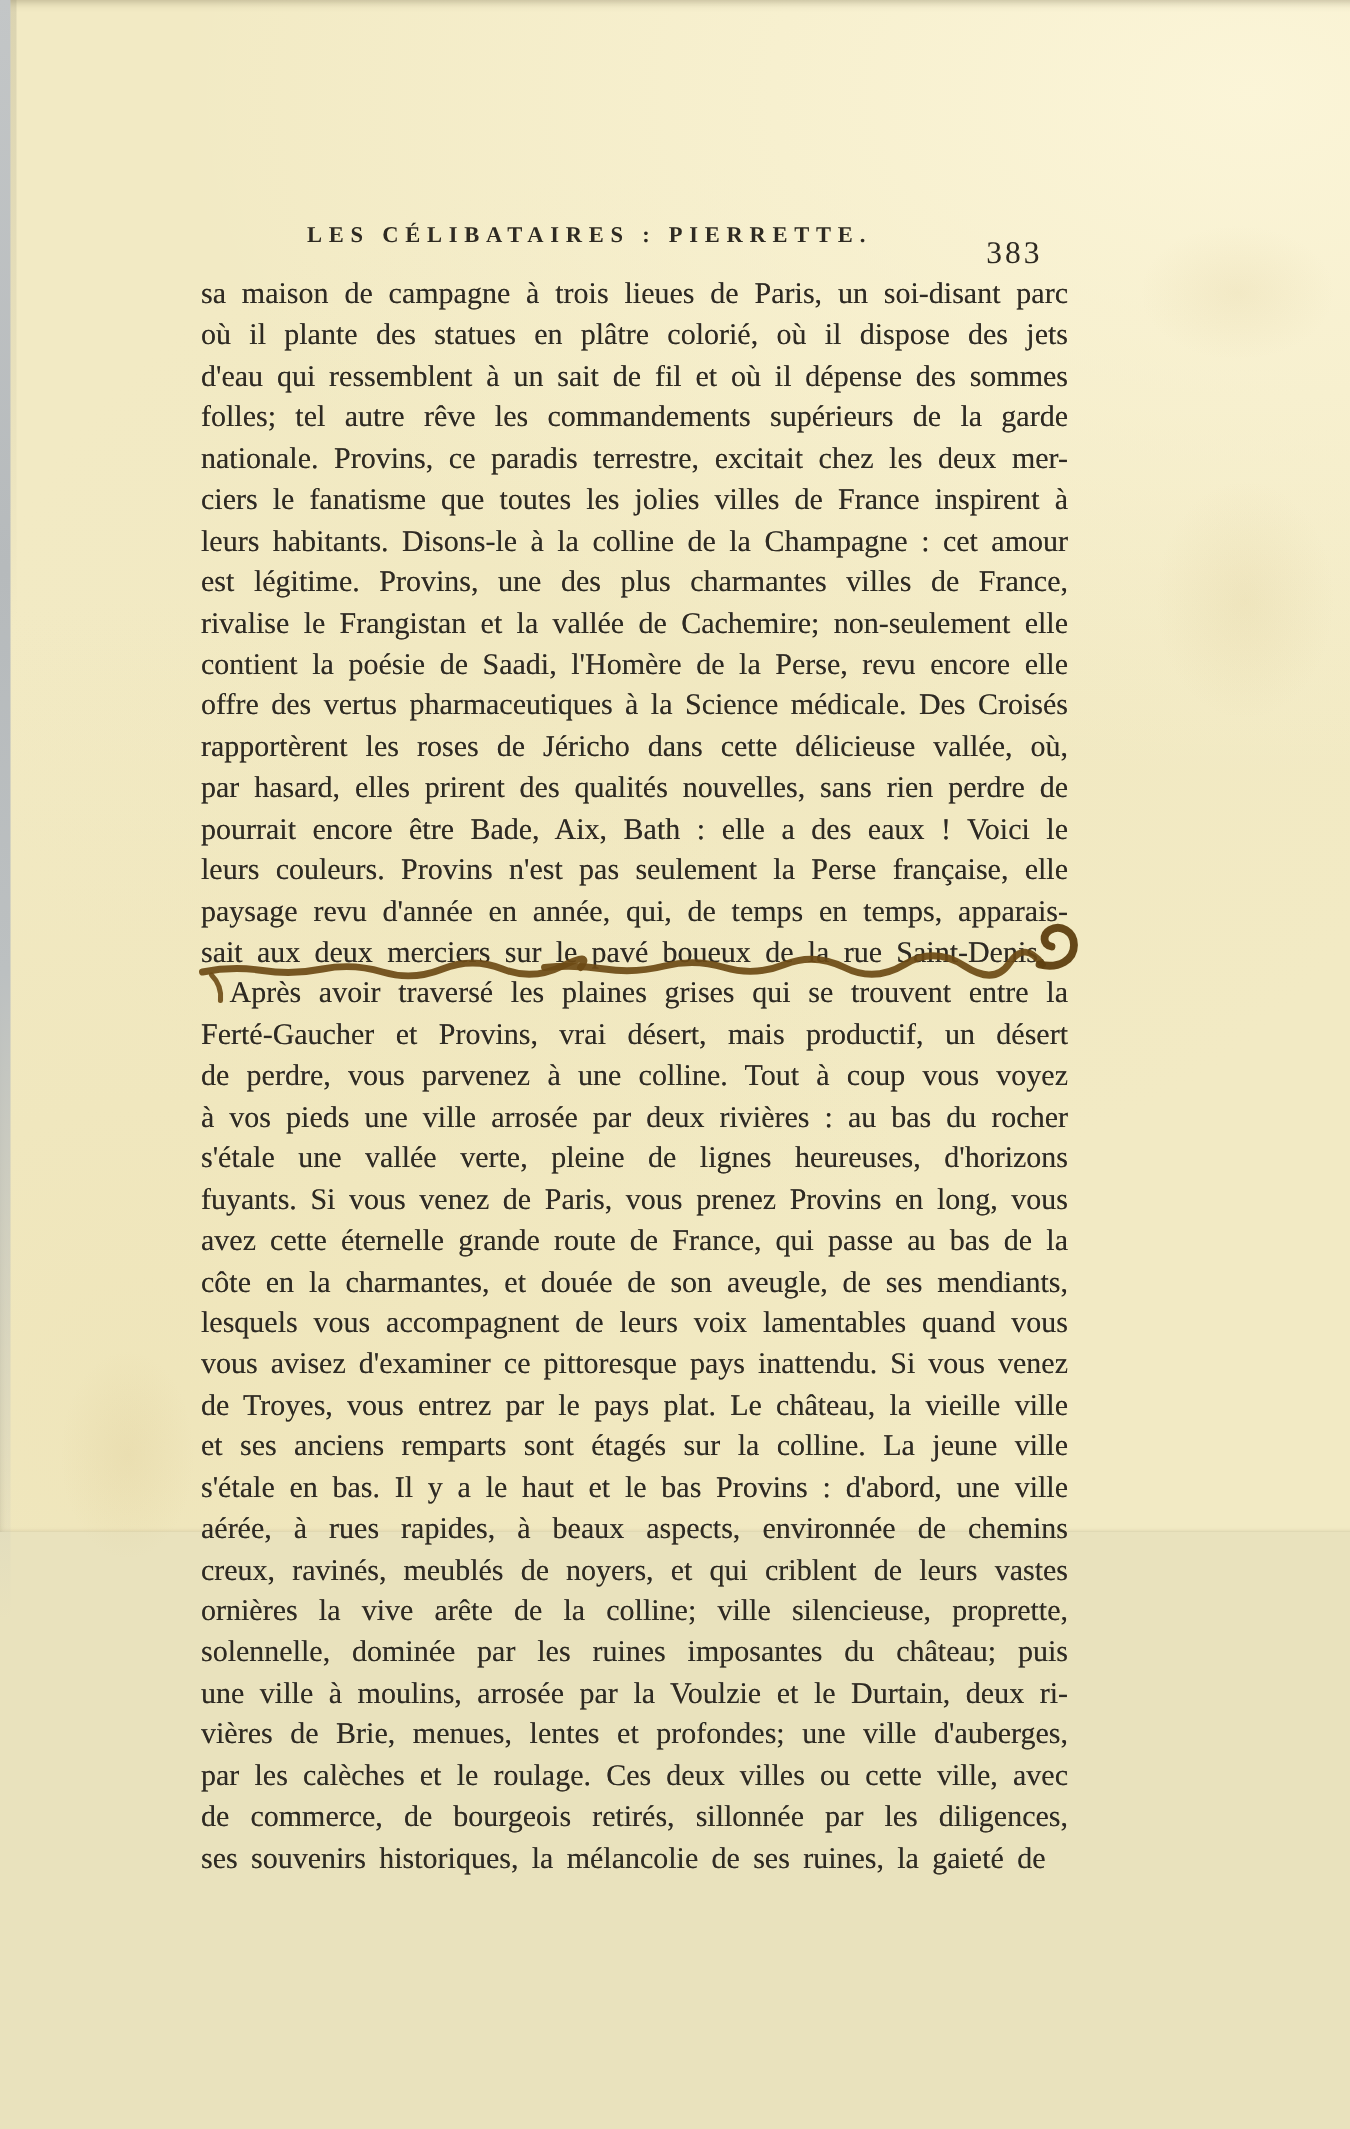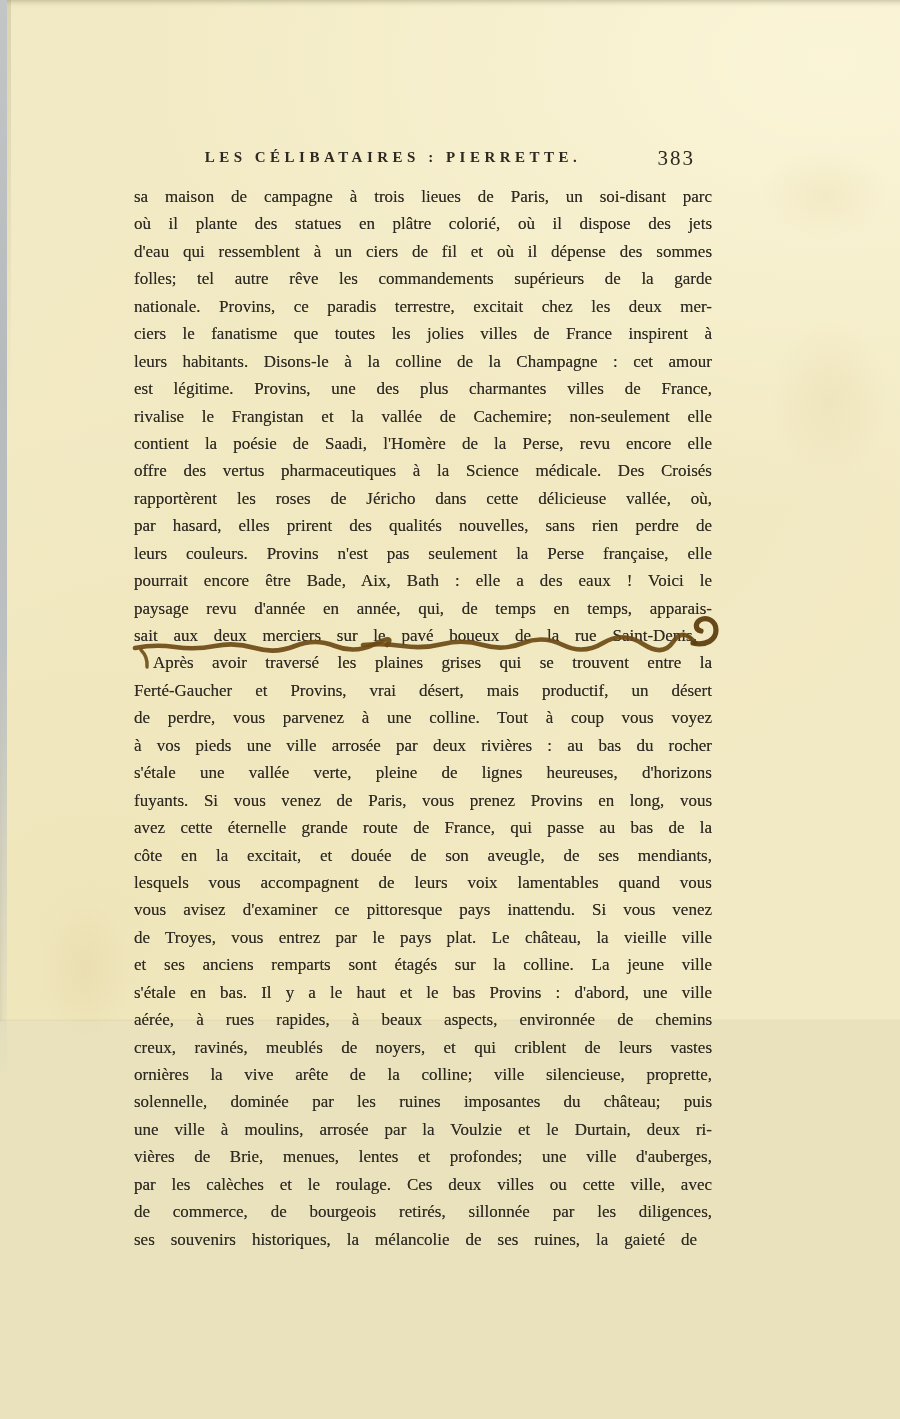--- a/index.html
+++ b/index.html
@@ -33,29 +33,29 @@
     color:#2e2a22;
   }
   .running-title{
     position:absolute;left:0;right:60px;top:3px;
     text-align:center;
     font-size:15px;font-weight:bold;
     letter-spacing:4.5px;
     white-space:nowrap;
   }
   .page-number{
-    position:absolute;left:486px;width:75px;top:0;
+    position:absolute;left:486px;width:75px;top:10px;
     text-align:right;
     font-size:21px;
     letter-spacing:2px;
   }
   .text-block{
     position:absolute;left:134px;top:183px;width:578px;
     color:#2e2a23;
-    font-size:17px;
+    font-size:20px;
     line-height:27.45px;
     text-shadow:0 0 .4px rgba(46,42,35,.6);
   }
   .line{
     text-align:justify;
     text-align-last:justify;
     height:27.45px;
     white-space:nowrap;
   }
   .line.indent{ text-indent:19px; }
@@ -81,43 +81,43 @@
   <div class="blotch" style="left:40px;top:900px;width:90px;height:140px;"></div>
 
   <div class="header">
     <div class="running-title">LES CÉLIBATAIRES : PIERRETTE.</div>
     <div class="page-number">383</div>
   </div>
 
   <div class="text-block">
       <div class="line">sa maison de campagne à trois lieues de Paris, un soi-disant parc</div>
       <div class="line">où il plante des statues en plâtre colorié, où il dispose des jets</div>
-      <div class="line">d'eau qui ressemblent à un ciers de fil et où il dépense des sommes</div>
+      <div class="line">d'eau qui ressemblent à un sait de fil et où il dépense des sommes</div>
       <div class="line">folles; tel autre rêve les commandements supérieurs de la garde</div>
       <div class="line">nationale. Provins, ce paradis terrestre, excitait chez les deux mer-</div>
       <div class="line">ciers le fanatisme que toutes les jolies villes de France inspirent à</div>
       <div class="line">leurs habitants. Disons-le à la colline de la Champagne : cet amour</div>
       <div class="line">est légitime. Provins, une des plus charmantes villes de France,</div>
       <div class="line">rivalise le Frangistan et la vallée de Cachemire; non-seulement elle</div>
       <div class="line">contient la poésie de Saadi, l'Homère de la Perse, revu encore elle</div>
       <div class="line">offre des vertus pharmaceutiques à la Science médicale. Des Croisés</div>
       <div class="line">rapportèrent les roses de Jéricho dans cette délicieuse vallée, où,</div>
       <div class="line">par hasard, elles prirent des qualités nouvelles, sans rien perdre de</div>
+      <div class="line">pourrait encore être Bade, Aix, Bath : elle a des eaux ! Voici le</div>
       <div class="line">leurs couleurs. Provins n'est pas seulement la Perse française, elle</div>
-      <div class="line">pourrait encore être Bade, Aix, Bath : elle a des eaux ! Voici le</div>
       <div class="line">paysage revu d'année en année, qui, de temps en temps, apparais-</div>
       <div class="line last">sait aux deux merciers sur le pavé boueux de la rue Saint-Denis.</div>
       <div class="line indent">Après avoir traversé les plaines grises qui se trouvent entre la</div>
       <div class="line">Ferté-Gaucher et Provins, vrai désert, mais productif, un désert</div>
       <div class="line">de perdre, vous parvenez à une colline. Tout à coup vous voyez</div>
       <div class="line">à vos pieds une ville arrosée par deux rivières : au bas du rocher</div>
       <div class="line">s'étale une vallée verte, pleine de lignes heureuses, d'horizons</div>
       <div class="line">fuyants. Si vous venez de Paris, vous prenez Provins en long, vous</div>
       <div class="line">avez cette éternelle grande route de France, qui passe au bas de la</div>
-      <div class="line">côte en la excitait, et douée de son aveugle, de ses mendiants,</div>
+      <div class="line">côte en la charmantes, et douée de son aveugle, de ses mendiants,</div>
       <div class="line">lesquels vous accompagnent de leurs voix lamentables quand vous</div>
       <div class="line">vous avisez d'examiner ce pittoresque pays inattendu. Si vous venez</div>
       <div class="line">de Troyes, vous entrez par le pays plat. Le château, la vieille ville</div>
       <div class="line">et ses anciens remparts sont étagés sur la colline. La jeune ville</div>
       <div class="line">s'étale en bas. Il y a le haut et le bas Provins : d'abord, une ville</div>
       <div class="line">aérée, à rues rapides, à beaux aspects, environnée de chemins</div>
       <div class="line">creux, ravinés, meublés de noyers, et qui criblent de leurs vastes</div>
       <div class="line">ornières la vive arête de la colline; ville silencieuse, proprette,</div>
       <div class="line">solennelle, dominée par les ruines imposantes du château; puis</div>
       <div class="line">une ville à moulins, arrosée par la Voulzie et le Durtain, deux ri-</div>

